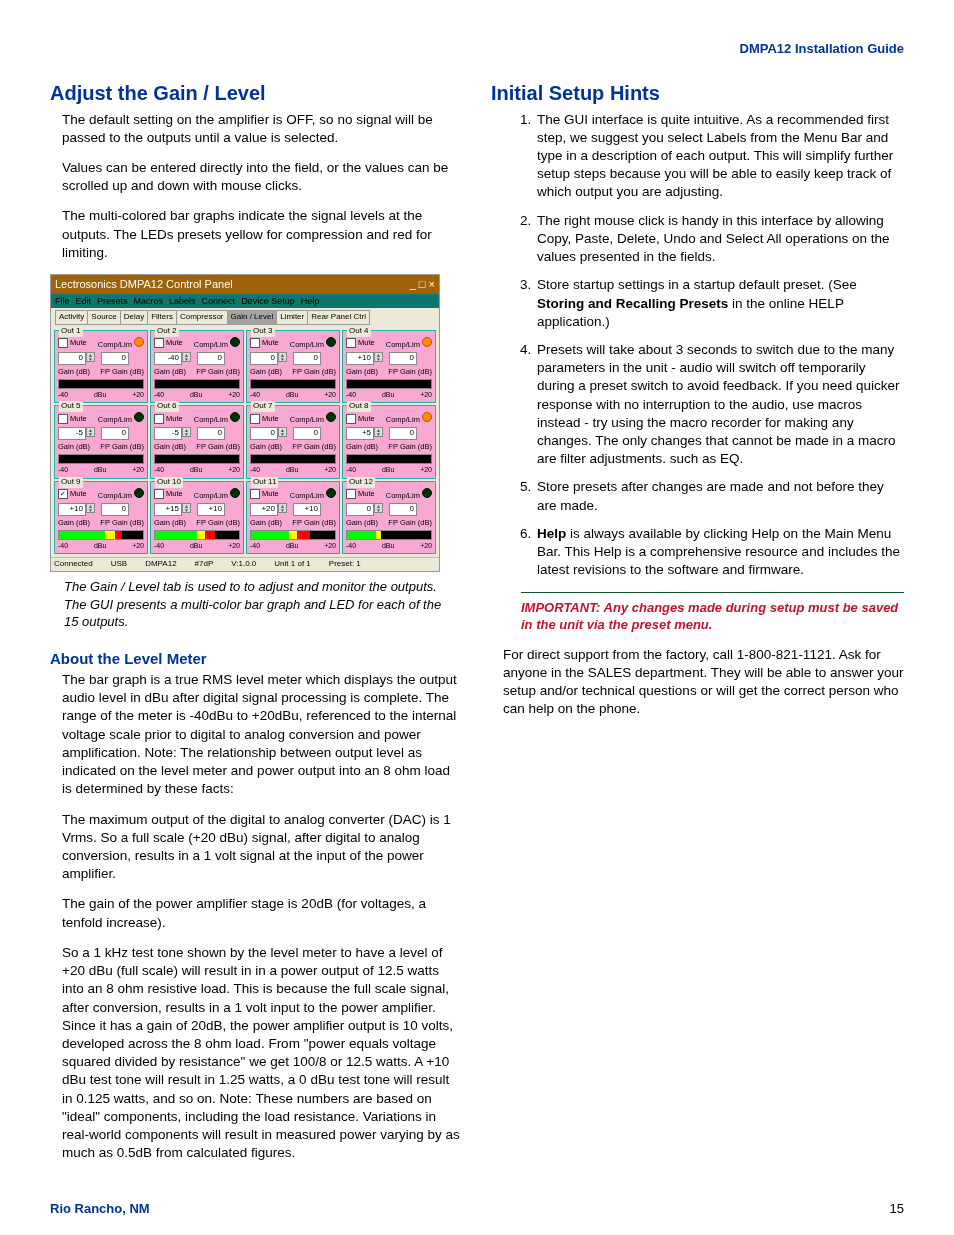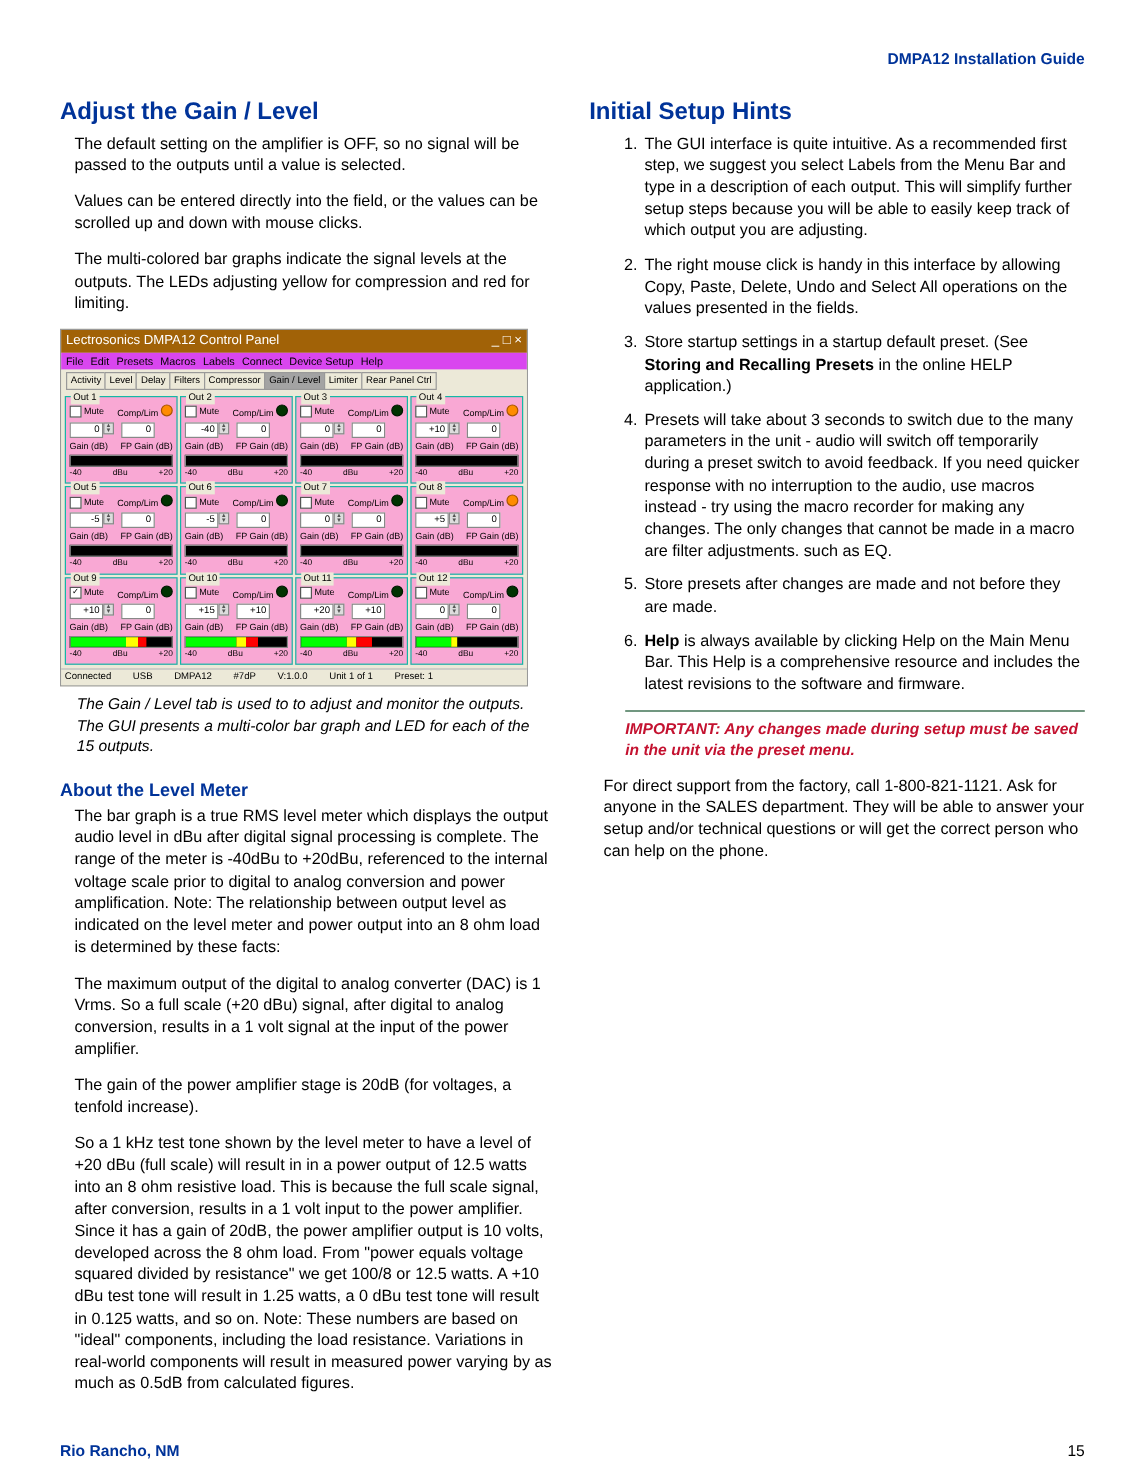--- a/index.html
+++ b/index.html
@@ -61,21 +61,21 @@
   }
   .titlebar {
     background: #a16207;
     color: #fff;
     padding: 2px 4px;
     display: flex;
     justify-content: space-between;
     font-size: 11px;
   }
   .menubar {
-    background: #d946ef;
+    background: #0f766e;
     padding: 1px 4px;
     font-size: 9px;
   }
   .menubar span { margin-right: 6px; }
   .tabrow {
     background: #ece9d8;
     padding: 2px 4px;
     font-size: 8px;
   }
   .tabrow span {
@@ -225,29 +225,29 @@
 </head>
 <body>
 
 <div class="header-right">DMPA12 Installation Guide</div>
 
 <div class="columns">
   <div class="col">
     <h2 class="blue">Adjust the Gain / Level</h2>
     <p class="indent">The default setting on the amplifier is OFF, so no signal will be passed to the outputs until a value is selected.</p>
     <p class="indent">Values can be entered directly into the field, or the values can be scrolled up and down with mouse clicks.</p>
-    <p class="indent">The multi-colored bar graphs indicate the signal levels at the outputs. The LEDs adjusting yellow for compression and red for limiting.</p>
+    <p class="indent">The multi-colored bar graphs indicate the signal levels at the outputs. The LEDs presets yellow for compression and red for limiting.</p>
 
     <div class="screenshot">
       <div class="titlebar">
         <span>Lectrosonics DMPA12 Control Panel</span>
         <span>_ □ ×</span>
       </div>
       <div class="menubar" id="menubar"><span>File</span><span>Edit</span><span>Presets</span><span>Macros</span><span>Labels</span><span>Connect</span><span>Device Setup</span><span>Help</span></div>
-      <div class="tabrow" id="tabrow"><span>Activity</span><span>Level</span><span>Delay</span><span>Filters</span><span>Compressor</span><span class="sel">Gain / Level</span><span>Limiter</span><span>Rear Panel Ctrl</span></div>
+      <div class="tabrow" id="tabrow"><span>Activity</span><span>Source</span><span>Delay</span><span>Filters</span><span>Compressor</span><span class="sel">Gain / Level</span><span>Limiter</span><span>Rear Panel Ctrl</span></div>
       <div class="grid" id="outgrid">
           <div class="outbox">
             <div class="lbl">Out 1</div>
             <div class="row1">
               <span><span class="chk"></span>Mute</span>
               <span>Comp/Lim <span class="led orange"></span></span>
             </div>
             <div class="row2">
               <span><span class="fld">0</span><span class="spin">▲<br>▼</span></span>
               <span><span class="fld">0</span></span>

